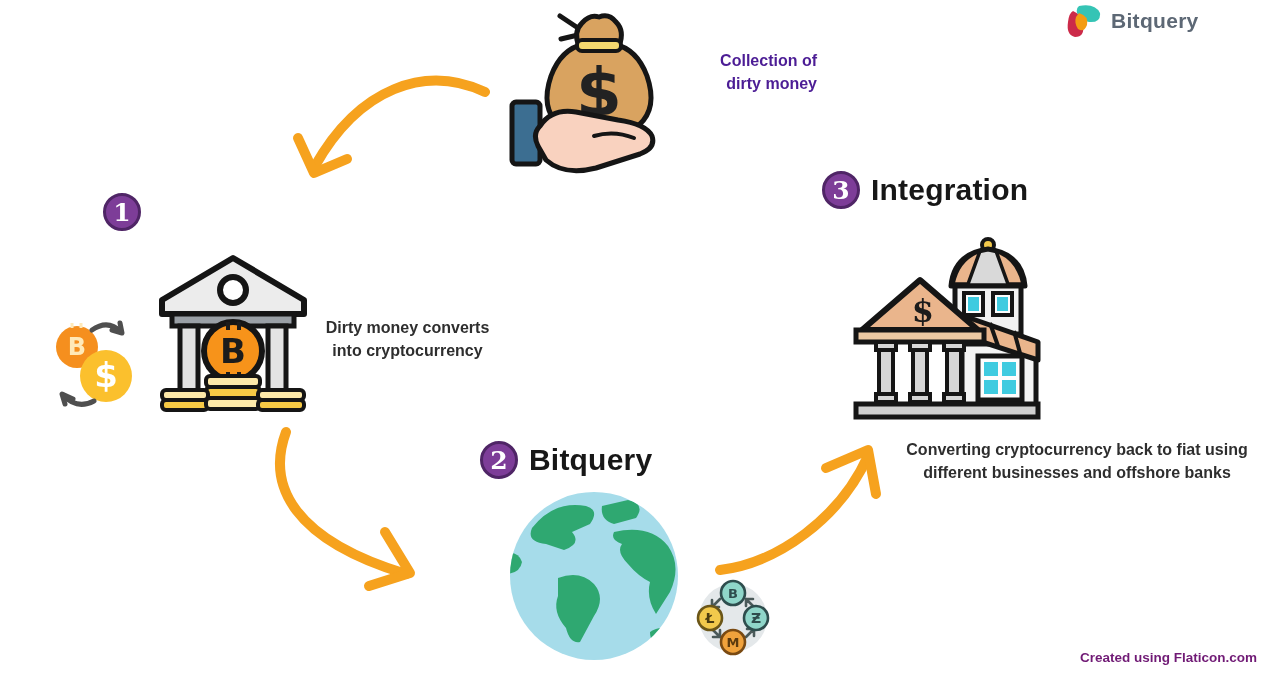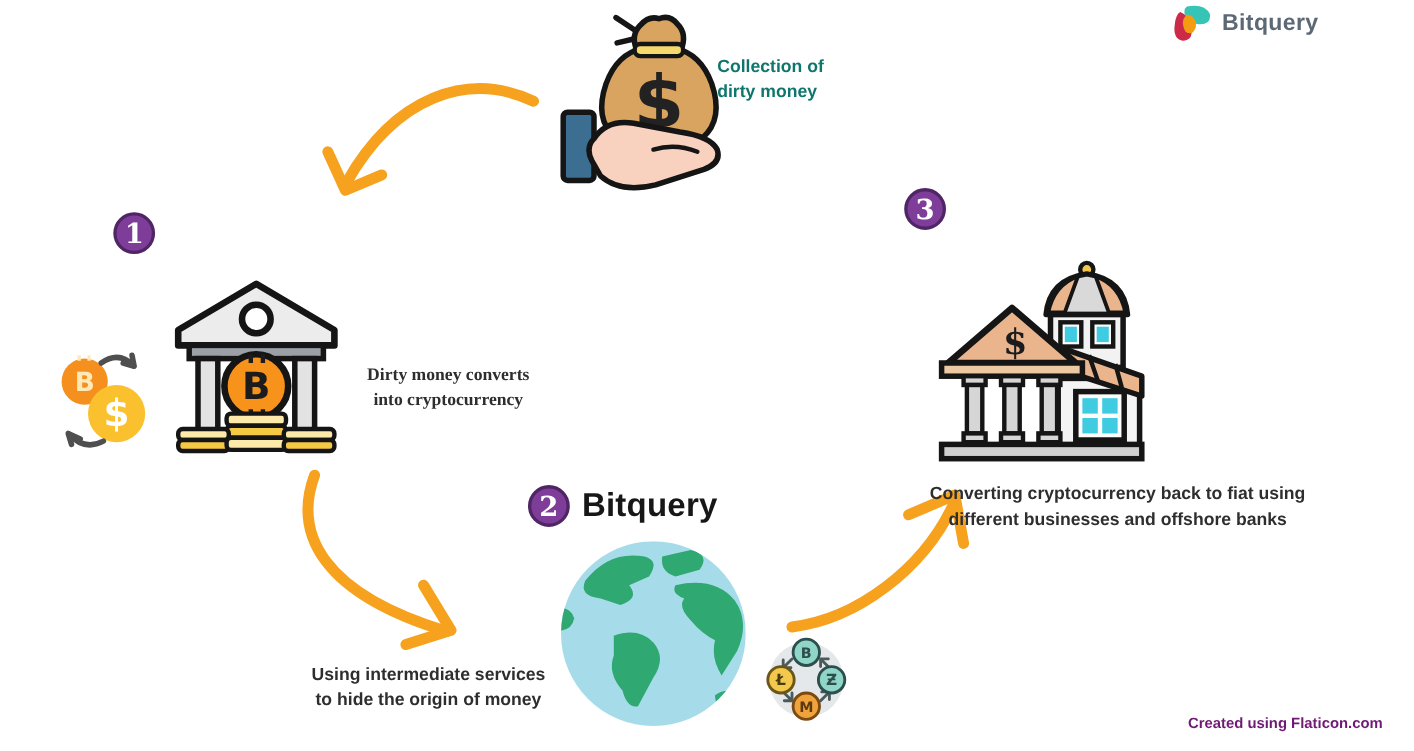--- a/index.html
+++ b/index.html
@@ -6,21 +6,21 @@
   #canvas{position:relative;width:1285px;height:683px;background:#ffffff;overflow:hidden;
           font-family:"Liberation Sans","DejaVu Sans",sans-serif;color:#222;}
   .abs{position:absolute;}
   .preline{white-space:pre-line;}
   .stage-header{display:flex;align-items:center;gap:11px;}
   .badge{width:38px;height:38px;border-radius:50%;background:#7d3d98;border:3px solid #4f2566;
          color:#fff;display:flex;align-items:center;justify-content:center;
          font-family:"DejaVu Serif",serif;font-weight:bold;font-size:25px;line-height:1;box-sizing:border-box;}
   .stage-title{font-size:30px;font-weight:800;color:#171717;letter-spacing:.2px;}
   .desc{font-size:16px;font-weight:bold;color:#2e2e2e;line-height:1.42;text-align:center;}
-  .collection-label{font-size:16px;font-weight:bold;color:#0f766e;line-height:1.45;text-align:left;}
+  .collection-label{font-size:16px;font-weight:bold;color:#4c1d95;line-height:1.45;text-align:right;}
   .brand{display:flex;align-items:center;gap:9px;}
   .brand-name{font-size:21px;font-weight:bold;color:#5d6875;letter-spacing:.3px;}
   .attribution{font-size:13.5px;font-weight:bold;color:#701a75;}
   svg text{font-family:"DejaVu Sans",sans-serif;}
   svg .serif{font-family:"DejaVu Serif",serif;}
 </style>
 </head>
 <body>
 
 <div id="canvas">
@@ -93,21 +93,21 @@
     <text x="29" y="35" text-anchor="middle" font-size="24" font-weight="bold" fill="#ffe9b8">B</text>
     <path d="M24 3 L24 8 M33 3 L33 8" stroke="#ffe9b8" stroke-width="3"></path>
     <circle cx="58" cy="56" r="26" fill="#fbc02d"></circle>
     <text x="58" y="67" text-anchor="middle" font-size="34" font-weight="bold" fill="#ffffff">$</text>
     <path d="M44 10 Q60 -1 73 12" fill="none" stroke="#4f4f4f" stroke-width="5" stroke-linecap="round"></path>
     <path d="M64 10 L74 13 L72 3" fill="none" stroke="#4f4f4f" stroke-width="5" stroke-linecap="round" stroke-linejoin="round"></path>
     <path d="M46 81 Q29 90 15 75" fill="none" stroke="#4f4f4f" stroke-width="5" stroke-linecap="round"></path>
     <path d="M25 79 L14 74 L17 84" fill="none" stroke="#4f4f4f" stroke-width="5" stroke-linecap="round" stroke-linejoin="round"></path>
   </svg>
 
-  <div class="abs desc preline" style="left:305px;top:330px;width:205px;font-family:Liberation Serif, serif;">Dirty money converts
+  <div class="abs desc preline" style="left:305px;top:317px;width:205px;">Dirty money converts
 into cryptocurrency</div>
 
   <svg class="abs" style="left:258px;top:424px;" width="172" height="174" viewBox="0 0 172 174">
     <path d="M28 8 C8 62 36 116 148 150" fill="none" stroke="#F6A21E" stroke-width="10" stroke-linecap="round"></path>
     <path d="M127 108 L152 149 L111 162" fill="none" stroke="#F6A21E" stroke-width="10" stroke-linecap="round" stroke-linejoin="round"></path>
   </svg>
 
   <div class="abs stage-header" style="left:480px;top:441px;">
     <span class="badge">2</span>
     <span class="stage-title">Bitquery</span>
@@ -123,22 +123,20 @@
     <g clip-path="url(#globeClip)" fill="#2fa871">
       <path d="M22 36 Q44 8 76 14 Q90 18 80 32 L62 40 Q72 52 54 58 L36 52 Q16 50 22 36 Z"></path>
       <path d="M92 14 L118 8 Q136 12 126 26 L104 32 Q90 28 92 14 Z"></path>
       <path d="M104 40 Q140 32 158 54 Q172 74 160 100 L146 122 Q136 106 140 90 Q128 84 118 72 Q106 60 112 52 Q100 48 104 40 Z"></path>
       <path d="M48 86 Q70 78 84 92 Q96 106 84 124 L70 150 Q60 152 56 136 Q42 120 48 104 Z"></path>
       <path d="M-6 62 Q8 58 12 70 Q10 82 -6 82 Z"></path>
       <path d="M140 140 Q152 132 162 140 L152 156 Q140 152 140 140 Z"></path>
     </g>
   </svg>
 
-  <div class="abs desc preline" style="left:262px;top:603px;width:255px;">Using intermediate services
-to hide the origin of money</div>
 
   <svg class="abs" style="left:696px;top:578px;" width="74" height="78" viewBox="0 0 74 78">
     <circle cx="37" cy="40" r="34" fill="#e4e8ea"></circle>
 
     <g stroke="#4b5a5a" stroke-width="2.6" stroke-linecap="round" stroke-linejoin="round" fill="none">
       <path d="M24 21 L16 29 M16 22 L16 29 L23 29"></path>
       <path d="M58 29 L50 21 M50 28 L50 21 L57 21"></path>
       <path d="M50 59 L58 51 M58 58 L58 51 L51 51"></path>
       <path d="M16 51 L24 59 M24 52 L24 59 L17 59"></path>
     </g>
@@ -153,20 +151,21 @@
     <text x="37" y="69" text-anchor="middle" font-size="13" font-weight="bold" fill="#5c3a0e">M</text>
   </svg>
 
   <svg class="abs" style="left:708px;top:436px;" width="182" height="152" viewBox="0 0 182 152">
     <path d="M12 134 C70 127 132 82 160 20" fill="none" stroke="#F6A21E" stroke-width="10" stroke-linecap="round"></path>
     <path d="M118 32 L160 14 L168 58" fill="none" stroke="#F6A21E" stroke-width="10" stroke-linecap="round" stroke-linejoin="round"></path>
   </svg>
 
   <div class="abs stage-header" style="left:822px;top:171px;">
     <span class="badge">3</span>
+    <span class="stage-title">Integration</span>
   </div>
 
   <svg class="abs" style="left:852px;top:232px;" width="190" height="195" viewBox="0 0 190 195">
 
     <circle cx="136" cy="13" r="6" fill="#f2c94c" stroke="#151515" stroke-width="4"></circle>
 
     <path d="M99 54 Q102 22 136 17 Q170 22 173 54 Z" fill="#d9d9d9" stroke="#151515" stroke-width="5" stroke-linejoin="round"></path>
     <path d="M101 52 Q106 27 128 19 L116 52 Z" fill="#eab58c" stroke="#151515" stroke-width="3.5"></path>
     <path d="M171 52 Q166 27 144 19 L156 52 Z" fill="#eab58c" stroke="#151515" stroke-width="3.5"></path>
 
@@ -199,18 +198,18 @@
       <rect x="61" y="118" width="14" height="44" fill="#d6d6d6" stroke="#151515" stroke-width="4"></rect>
       <rect x="58" y="162" width="20" height="8" fill="#d6d6d6" stroke="#151515" stroke-width="4"></rect>
       <rect x="92" y="110" width="20" height="8" fill="#d6d6d6" stroke="#151515" stroke-width="4"></rect>
       <rect x="95" y="118" width="14" height="44" fill="#d6d6d6" stroke="#151515" stroke-width="4"></rect>
       <rect x="92" y="162" width="20" height="8" fill="#d6d6d6" stroke="#151515" stroke-width="4"></rect>
     </g>
 
     <rect x="4" y="172" width="182" height="13" fill="#cfcfcf" stroke="#151515" stroke-width="5"></rect>
   </svg>
 
-  <div class="abs desc preline" style="left:821px;top:439px;width:390px;">Converting cryptocurrency back to fiat using
+  <div class="abs desc preline" style="left:882px;top:439px;width:390px;">Converting cryptocurrency back to fiat using
 different businesses and offshore banks</div>
 
   <div class="abs attribution" style="right:28px;top:650px;">Created using Flaticon.com</div>
 
 </div>
 
 </body></html>

